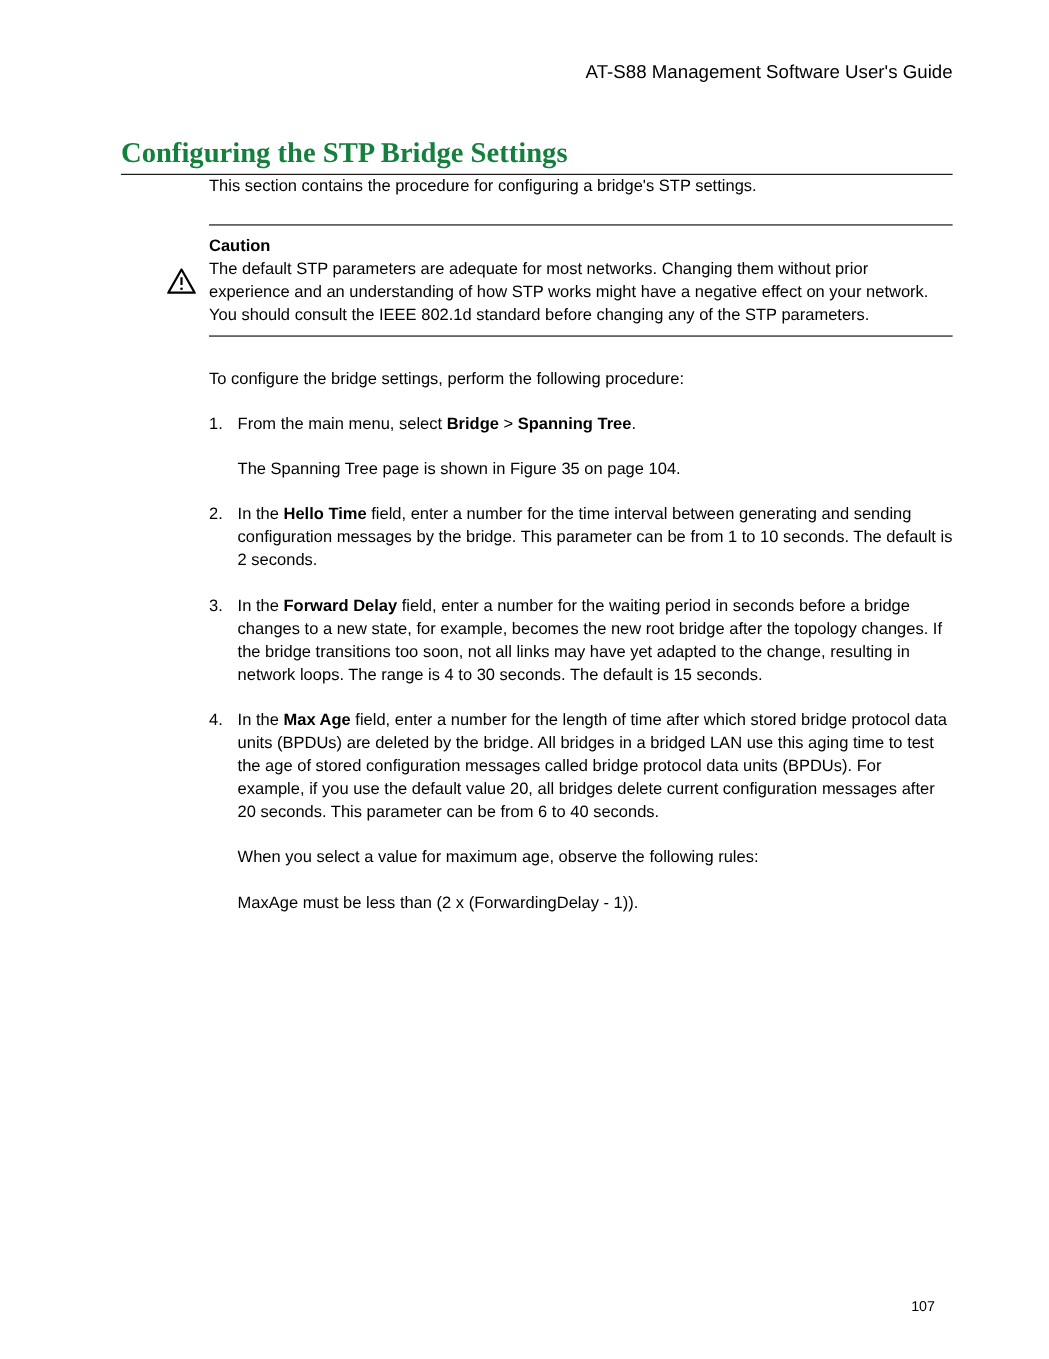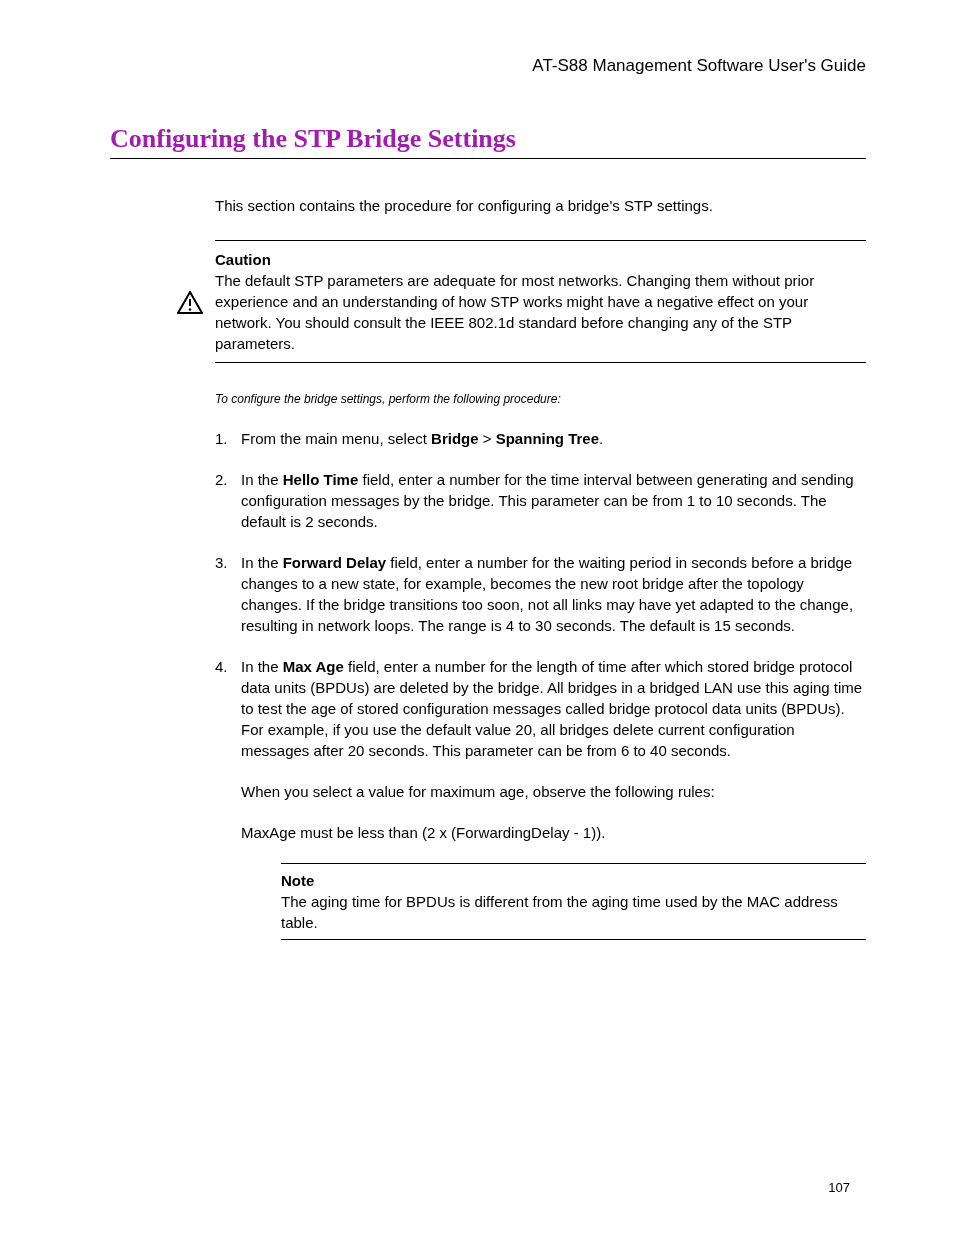--- a/index.html
+++ b/index.html
@@ -18,27 +18,26 @@
     .header-text {
       text-align: right;
       font-size: 17px;
       color: #000;
       margin-bottom: 48px;
     }
     .section-title {
       font-family: 'Times New Roman', Times, serif;
       font-size: 26px;
       font-weight: bold;
-      color: #a21caf;
+      color: #15803d;
       padding-bottom: 4px;
       border-bottom: 1.5px solid #000;
-      margin-bottom: 36px;
     }
     .content {
-      margin-left: 105px;
+      margin-left: 80px;
     }
     .intro {
       font-size: 15px;
       line-height: 1.4;
       color: #000;
       margin-bottom: 24px;
     }
     .caution-block {
       border-top: 1px solid #000;
       border-bottom: 1px solid #000;
@@ -58,25 +57,24 @@
     .caution-text {
       font-size: 15px;
       line-height: 1.4;
       color: #000;
     }
     .caution-title {
       font-weight: bold;
       display: block;
     }
     .procedure-intro {
-      font-size: 12px;
+      font-size: 15px;
       line-height: 1.4;
       color: #000;
       margin-bottom: 20px;
-      font-style: italic;
     }
     .steps {
       list-style: none;
       counter-reset: step;
     }
     .steps li {
       counter-increment: step;
       font-size: 15px;
       line-height: 1.4;
       color: #000;
@@ -141,34 +139,31 @@
       <span class="caution-title">Caution</span>
       <span>The default STP parameters are adequate for most networks. Changing them without prior experience and an understanding of how STP works might have a negative effect on your network. You should consult the IEEE 802.1d standard before changing any of the STP parameters.</span>
     </div>
   </div>
 
   <p class="procedure-intro">To configure the bridge settings, perform the following procedure:</p>
 
   <ol class="steps">
     <li>
       <span>From the main menu, select </span><span class="bold">Bridge</span><span> &gt; </span><span class="bold">Spanning Tree</span><span>.</span>
+      <p class="step-followup">The Spanning Tree page is shown in Figure 35 on page 104.</p>
     </li>
     <li>
       <span>In the </span><span class="bold">Hello Time</span><span> field, enter a number for the time interval between generating and sending configuration messages by the bridge. This parameter can be from 1 to 10 seconds. The default is 2 seconds.</span>
     </li>
     <li>
       <span>In the </span><span class="bold">Forward Delay</span><span> field, enter a number for the waiting period in seconds before a bridge changes to a new state, for example, becomes the new root bridge after the topology changes. If the bridge transitions too soon, not all links may have yet adapted to the change, resulting in network loops. The range is 4 to 30 seconds. The default is 15 seconds.</span>
     </li>
     <li>
       <span>In the </span><span class="bold">Max Age</span><span> field, enter a number for the length of time after which stored bridge protocol data units (BPDUs) are deleted by the bridge. All bridges in a bridged LAN use this aging time to test the age of stored configuration messages called bridge protocol data units (BPDUs). For example, if you use the default value 20, all bridges delete current configuration messages after 20 seconds. This parameter can be from 6 to 40 seconds.</span>
       <p class="step-followup">When you select a value for maximum age, observe the following rules:</p>
       <p class="step-followup">MaxAge must be less than (2 x (ForwardingDelay - 1)).</p>
 
-      <div class="note-block">
-        <div class="note-title">Note</div>
-        <div class="note-body">The aging time for BPDUs is different from the aging time used by the MAC address table.</div>
-      </div>
     </li>
   </ol>
 
 </div>
 
 <div class="page-number">107</div>
 
 </body></html>

